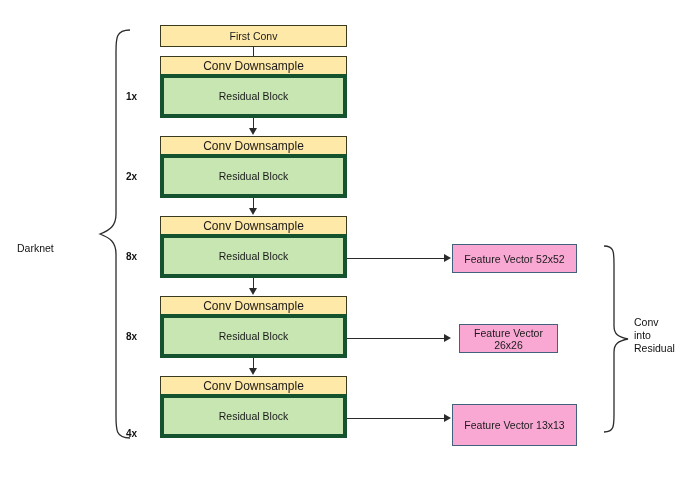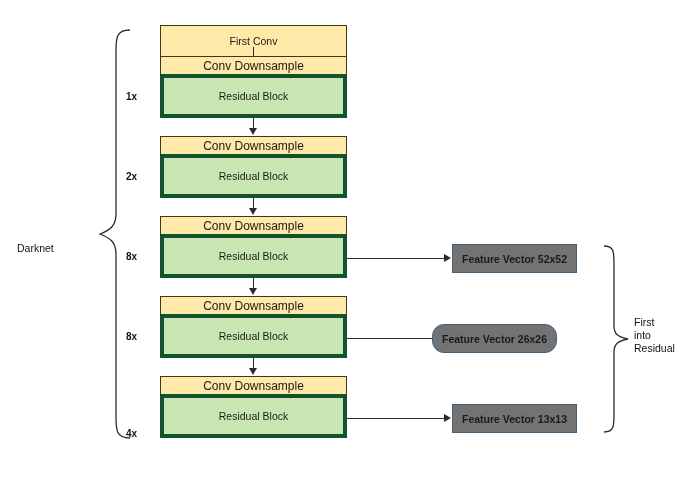--- a/index.html
+++ b/index.html
@@ -38,23 +38,22 @@
     display:flex;align-items:center;justify-content:center;
     font-size:10.5px;color:#1a1a1a;
   }
 
   
   .mult{position:absolute;font-size:10px;font-weight:bold;color:#111;
         }
 
   
   .fv{
-    background:#737373;border:1px solid #41617d;
+    background:#f9a8d4;border:1px solid #41617d;
     font-size:10.5px;
-    font-weight:bold;
   }
 
   
   .vline{position:absolute;width:1px;background:#2b2b2b;}
   .hline{position:absolute;height:1px;background:#2b2b2b;}
   .arrow-down{position:absolute;width:0;height:0;
       border-left:4px solid transparent;border-right:4px solid transparent;
       border-top:7px solid #2b2b2b;}
   .arrow-right{position:absolute;width:0;height:0;
       border-top:4px solid transparent;border-bottom:4px solid transparent;
@@ -72,21 +71,21 @@
 
 <div id="canvas">
 
   <div class="brace" style="left:96px;top:28px;">
     <svg width="36" height="412" viewBox="0 0 36 412">
       <path d="M34 2 C 20 2, 20 10, 20 24 L20 186 C20 198, 14 202, 4 206 C14 210, 20 214, 20 226 L20 388 C20 402, 20 410, 34 410" fill="none" stroke="#2b2b2b" stroke-width="1.3"></path>
     </svg>
   </div>
   <div class="caption" style="left:17px;top:242px;width:76px;text-align:left;">Darknet</div>
 
-  <div class="node conv-first" style="left:160px;top:25px;width:187px;height:32px;">First Conv</div>
+  <div class="node conv-first" style="left:160px;top:25px;width:187px;height:22px;">First Conv</div>
 
   <div class="vline" style="left:253px;top:47px;height:9px;"></div>
 
   <div class="mult" style="left:126px;top:91px;width:26px;">1x</div>
   <div class="stage" style="left:160px;top:56px;width:187px;height:62px;">
     <div class="ds">Conv Downsample</div>
     <div class="rb">Residual Block</div>
   </div>
   <div class="vline" style="left:253px;top:118px;height:11px;"></div>
   <div class="arrow-down" style="left:249px;top:128px;"></div>
@@ -114,36 +113,36 @@
   <div class="mult" style="left:126px;top:331px;width:26px;">8x</div>
   <div class="stage" style="left:160px;top:296px;width:187px;height:62px;">
     <div class="ds">Conv Downsample</div>
     <div class="rb">Residual Block</div>
   </div>
   <div class="vline" style="left:253px;top:358px;height:11px;"></div>
   <div class="arrow-down" style="left:249px;top:368px;"></div>
 
   <div class="hline" style="left:347px;top:338px;width:98px;"></div>
   <div class="arrow-right" style="left:444px;top:334px;"></div>
-  <div class="node fv" style="left:432px;top:324px;width:125px;height:29px;border-radius:12px;">Feature Vector 26x26</div>
+  <div class="node fv" style="left:459px;top:324px;width:99px;height:29px;">Feature Vector 26x26</div>
 
   <div class="mult" style="left:126px;top:428px;width:26px;">4x</div>
   <div class="stage" style="left:160px;top:376px;width:187px;height:62px;">
     <div class="ds">Conv Downsample</div>
     <div class="rb">Residual Block</div>
   </div>
 
   <div class="hline" style="left:347px;top:418px;width:98px;"></div>
   <div class="arrow-right" style="left:444px;top:414px;"></div>
-  <div class="node fv" style="left:452px;top:404px;width:125px;height:29px;">Feature Vector 13x13</div>
+  <div class="node fv" style="left:452px;top:404px;width:125px;height:42px;">Feature Vector 13x13</div>
 
   <div class="brace" style="left:600px;top:244px;">
     <svg width="32" height="190" viewBox="0 0 32 190">
       <path d="M4 2 C 14 2, 14 8, 14 20 L14 82 C14 90, 18 93, 28 95 C18 97, 14 100, 14 108 L14 170 C14 182, 14 188, 4 188" fill="none" stroke="#2b2b2b" stroke-width="1.3"></path>
     </svg>
   </div>
   <div class="caption" style="left:634px;top:316px;width:62px;">
-    <div>First</div>
+    <div>Conv</div>
     <div>into</div>
     <div>Residual</div>
   </div>
 
 </div>
 
 </body></html>

